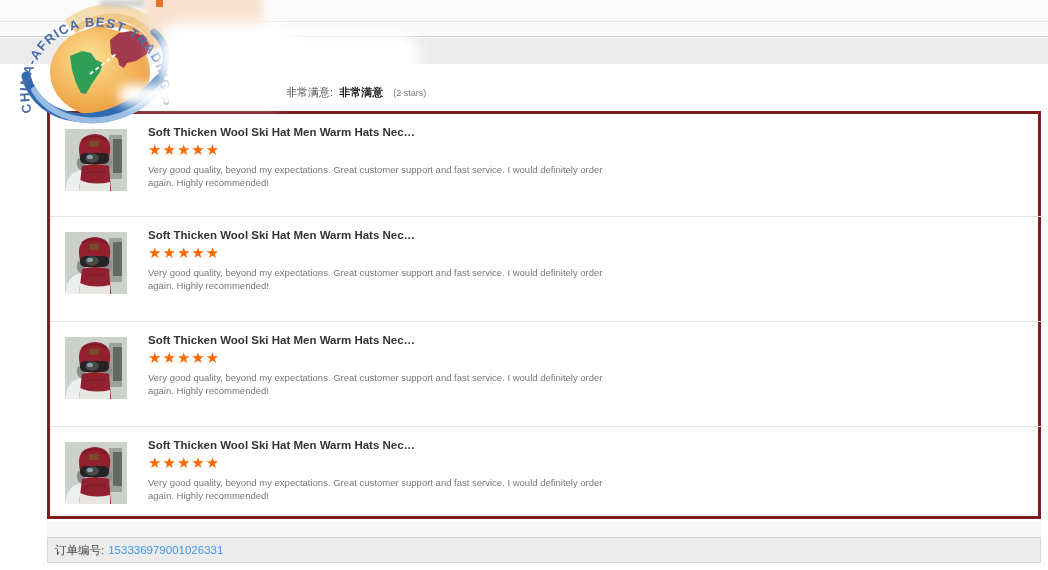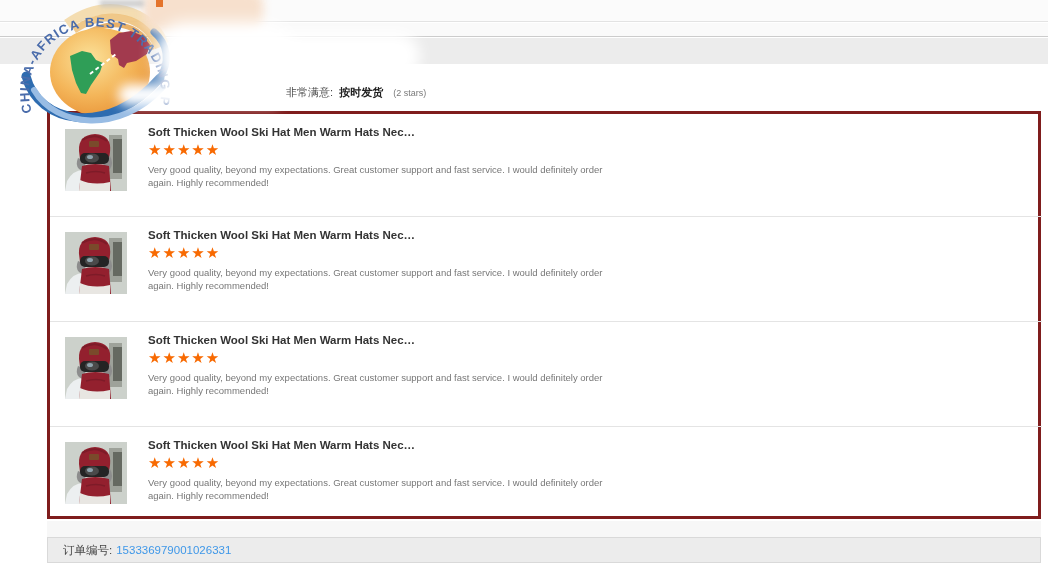--- a/index.html
+++ b/index.html
@@ -28,21 +28,21 @@
   .rv-content { position:absolute; left:98px; top:12px; width:470px; }
   .rv-title { font-size:11.5px; font-weight:bold; color:#333; }
   .rv-stars { font-size:15px; letter-spacing:1px; color:#f86a02; margin-top:3px; line-height:17px; }
   .rv-text  { font-size:9.5px; line-height:13px; color:#777; margin-top:5px;
               width:455px; word-break:break-all; }
 
   
   .pre-bar   { left:47px; top:521px; width:994px; height:16px; background:#f7f7f7; z-index:1; }
   .order-bar { left:47px; top:537px; width:994px; height:26px; background:#ececec;
                border:1px solid #d9d9d9; z-index:1; font-size:11.5px; color:#444;
-               line-height:24px; padding-left:15px; white-space:nowrap; }
+               line-height:24px; padding-left:7px; white-space:nowrap; }
   .order-bar a { color:#3e97e8; text-decoration:none; margin-left:4px; }
 
   
   .logo { left:12px; top:-8px; width:160px; height:155px; z-index:5; }
 
   
   .blob { position:absolute; z-index:6; pointer-events:none; }
   .blob-peach { left:143px; top:-10px; width:120px; height:42px; background:#f7e0cd; border-radius:14px; filter:blur(5px); }
   .blob-w1 { left:155px; top:22px; width:140px; height:70px; background:#fff; border-radius:30px; filter:blur(8px); }
   .blob-w2 { left:255px; top:32px; width:165px; height:48px; background:#fff; border-radius:26px; filter:blur(7px); }
@@ -79,21 +79,21 @@
     </symbol>
   </defs>
 </svg>
 
 <div class="abs band-a"></div>
 <div class="abs band-b"></div>
 <div class="abs band-c"></div>
 
 <div class="abs rating-line">
   <span>非常满意:</span>
-  <span class="val">按时发货</span>
+  <span class="val">非常满意</span>
   <span class="note">(2 stars)</span>
 </div>
 
 <div class="abs review-card">
 
   <div class="review-row r0">
     <div class="thumb">
       <svg width="62" height="62">
           <use href="#thumbSym"></use>
         </svg>

